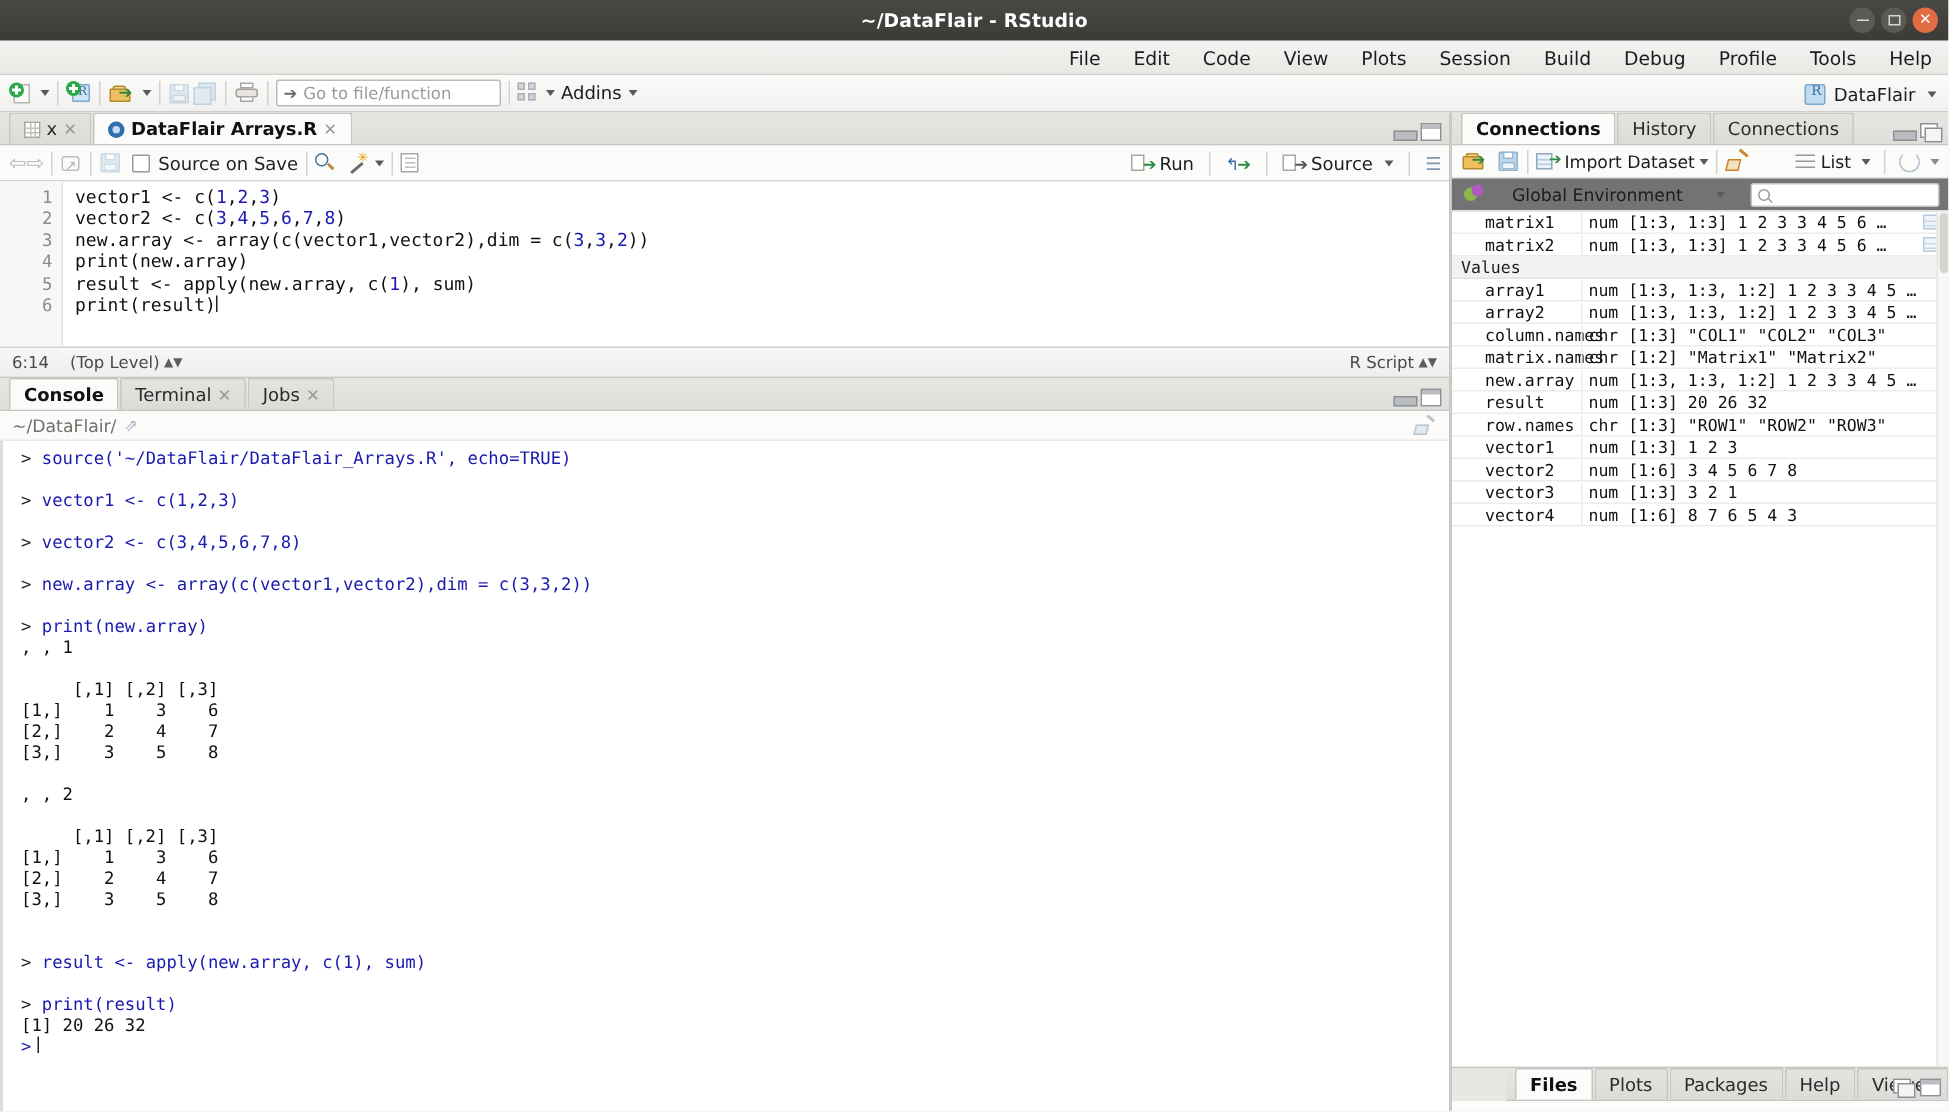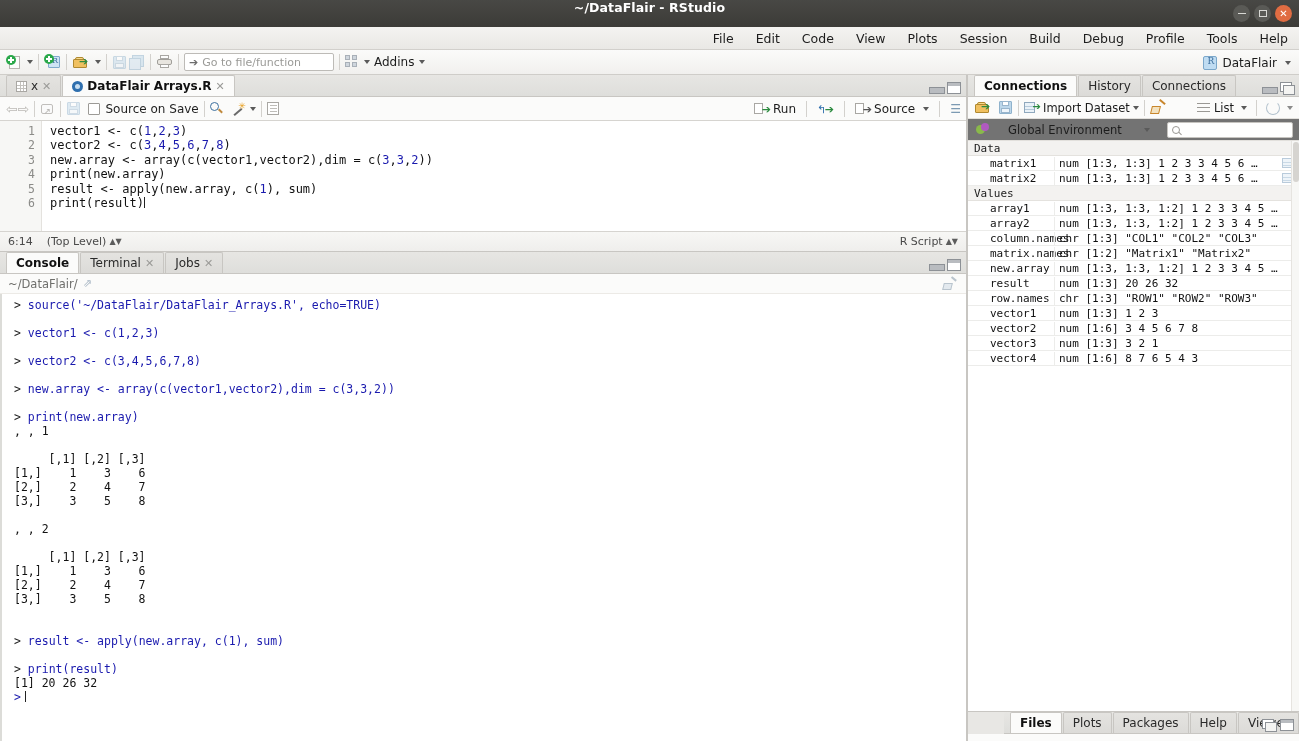--- a/index.html
+++ b/index.html
@@ -9,21 +9,21 @@
     font-size: 12px;
     background: #ffffff;
     overflow: hidden;
   }
   .app { width: 1299px; height: 741px; display: flex; flex-direction: column; position: relative; }
 
   
   .titlebar {
     height: 27px;
     background: linear-gradient(to bottom, #484845 0%, #3c3b37 100%);
-    display: flex; justify-content: center;
+    display: flex; align-items: center; justify-content: center;
     position: relative;
     flex: none;
   }
   .titlebar .title {
     color: #ffffff; font-size: 12.5px; font-weight: bold;
     letter-spacing: 0.1px;
   }
   .winbtns { position: absolute; right: 7px; top: 0; height: 27px; display: flex; align-items: center; gap: 4px; }
   .wb { width: 17px; height: 17px; border-radius: 50%; display: flex; align-items: center; justify-content: center; }
   .wb.min { background: #5a5a56; }
@@ -609,21 +609,20 @@
               <span class="c2"></span>
             </span>
           <span class="scope-lbl">Global Environment</span>
           <span class="caret"></span>
           <div class="env-search">
             <span class="mag"></span>
           </div>
         </div>
 
         <div class="env-list" id="envlist">
-          <div class="env-grouphdr">Data</div>
             <div class="env-row">
               <span class="name">matrix1</span>
               <span class="val">num [1:3, 1:3] 1 2 3 3 4 5 6 …</span>
               <span class="grid-ic">
                 <i></i>
               </span>
             </div>
             <div class="env-row">
               <span class="name">matrix2</span>
               <span class="val">num [1:3, 1:3] 1 2 3 3 4 5 6 …</span>

